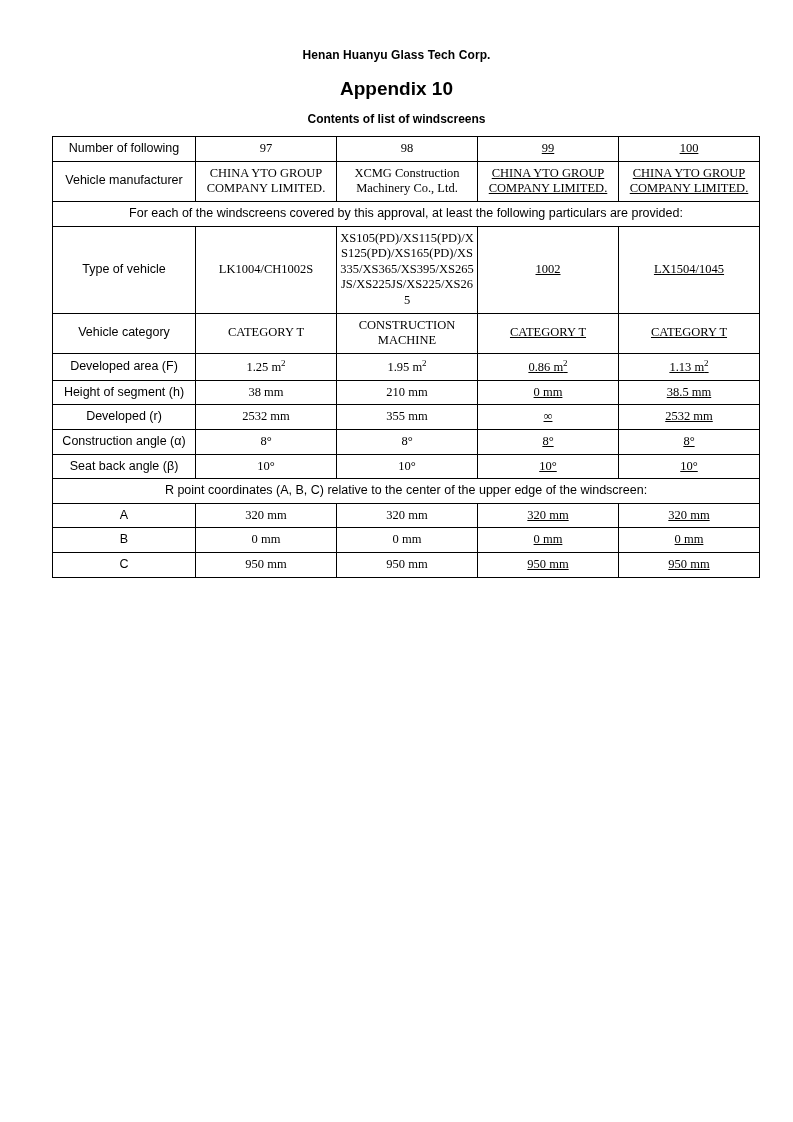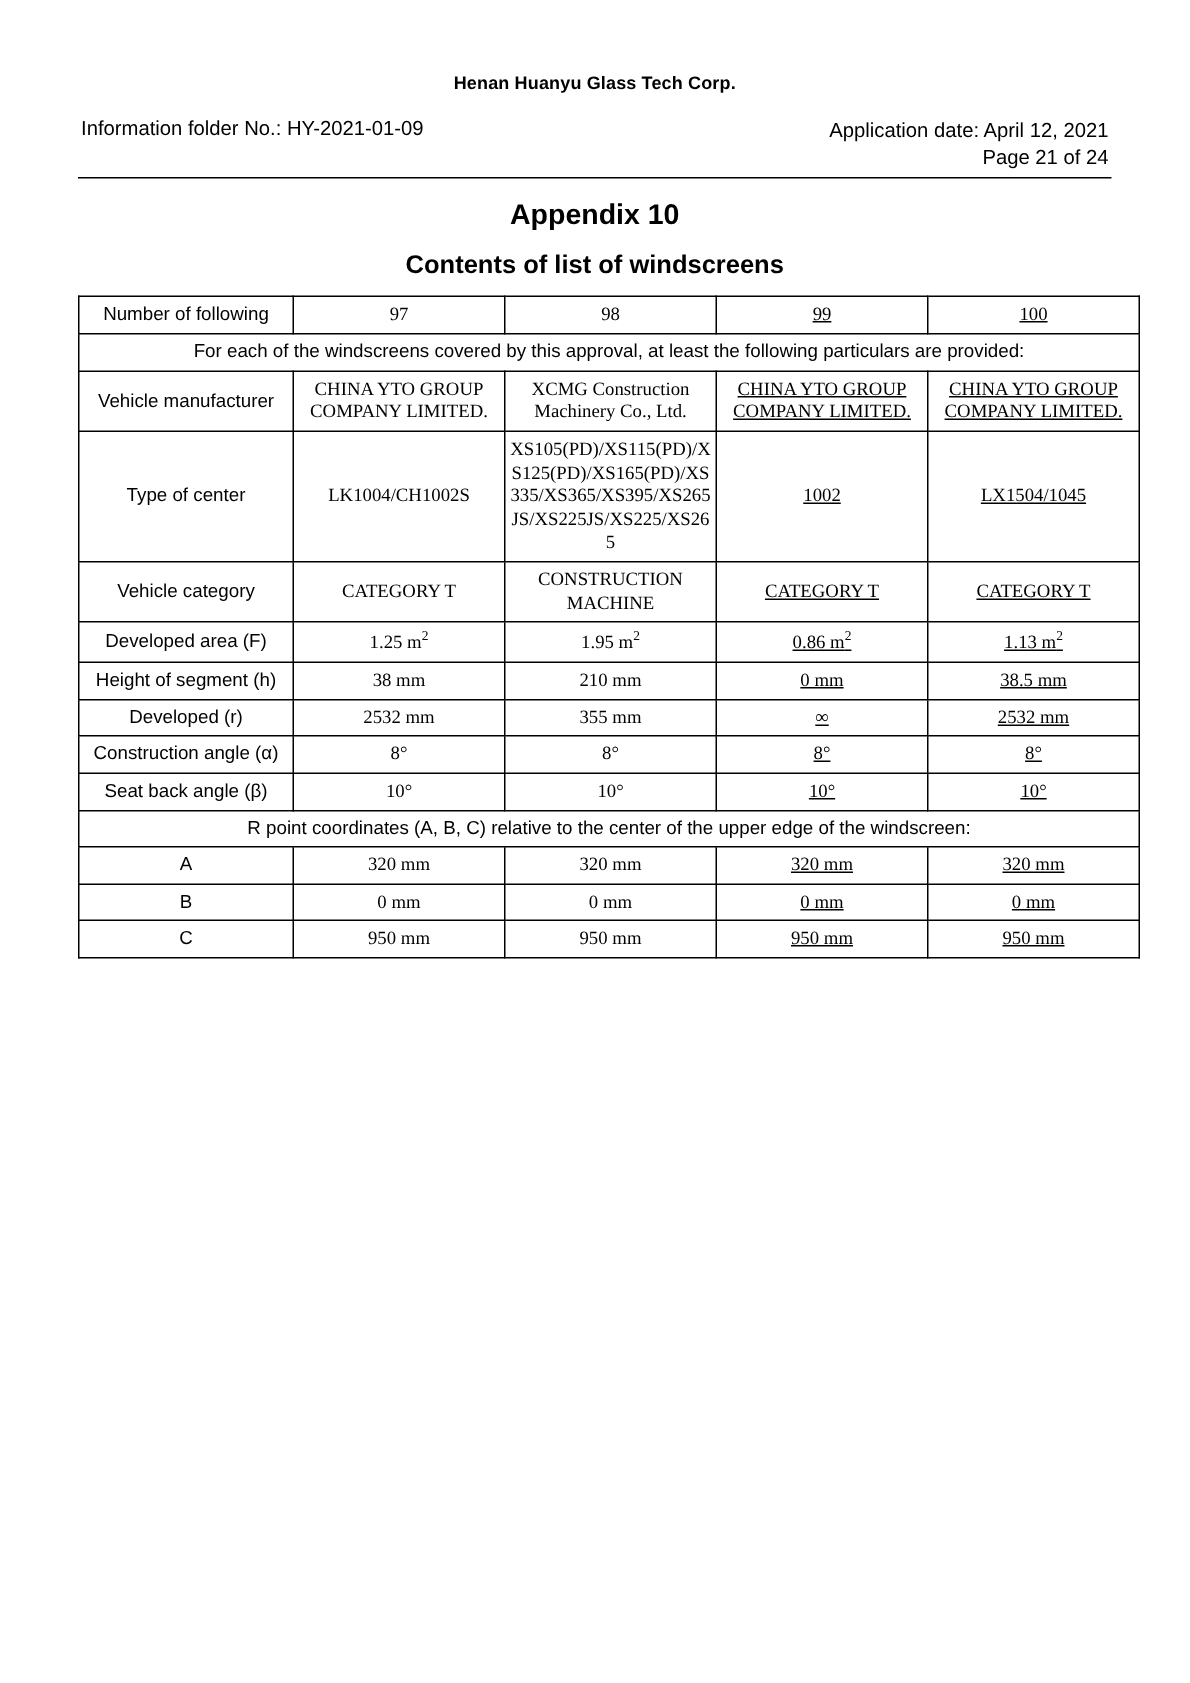--- a/index.html
+++ b/index.html
@@ -45,21 +45,21 @@
     line-height: 1.35;
   }
   .appendix {
     text-align: center;
     font-size: 19px;
     font-weight: bold;
     margin-top: 14px;
   }
   .contents-title {
     text-align: center;
-    font-size: 17px;
+    font-size: 12px;
     font-weight: bold;
     margin-top: 12px;
     margin-bottom: 10px;
   }
   table.ws {
     border-collapse: collapse;
     width: 672px;
     margin: 0 auto;
     table-layout: fixed;
   }
@@ -96,54 +96,47 @@
     vertical-align: super;
   }
 </style>
 </head>
 <body>
 
 <div class="page">
 
   <div class="doc-title">Henan Huanyu Glass Tech Corp.</div>
 
-  <div class="header-row">
-    <div class="header-left">Information folder No.: HY-2021-01-09</div>
-    <div class="header-right">
-      <div>Application date: April 12, 2021</div>
-      <div>Page 21 of 24</div>
-    </div>
-  </div>
 
   <div class="appendix">Appendix 10</div>
   <div class="contents-title">Contents of list of windscreens</div>
 
   <table class="ws">
     <tbody>
       <tr>
         <td class="label">Number of following</td>
         <td class="val">97</td>
         <td class="val">98</td>
         <td class="val u">99</td>
         <td class="val u">100</td>
       </tr>
       <tr>
-        <td class="full" colspan="5">For each of the windscreens covered by this approval, at least the following particulars are provided:</td>
-      </tr>
-
-      <tr>
         <td class="label">Vehicle manufacturer</td>
         <td class="val">CHINA YTO GROUP COMPANY LIMITED.</td>
         <td class="val">XCMG Construction Machinery Co., Ltd.</td>
         <td class="val u">CHINA YTO GROUP COMPANY LIMITED.</td>
         <td class="val u">CHINA YTO GROUP COMPANY LIMITED.</td>
       </tr>
 
       <tr>
-        <td class="label">Type of center</td>
+        <td class="full" colspan="5">For each of the windscreens covered by this approval, at least the following particulars are provided:</td>
+      </tr>
+
+      <tr>
+        <td class="label">Type of vehicle</td>
         <td class="val">LK1004/CH1002S</td>
         <td class="val small-type">XS105(PD)/XS115(PD)/XS125(PD)/XS165(PD)/XS335/XS365/XS395/XS265JS/XS225JS/XS225/XS265</td>
         <td class="val u">1002</td>
         <td class="val u">LX1504/1045</td>
       </tr>
 
       <tr>
         <td class="label">Vehicle category</td>
         <td class="val">CATEGORY T</td>
         <td class="val">CONSTRUCTION MACHINE</td>

